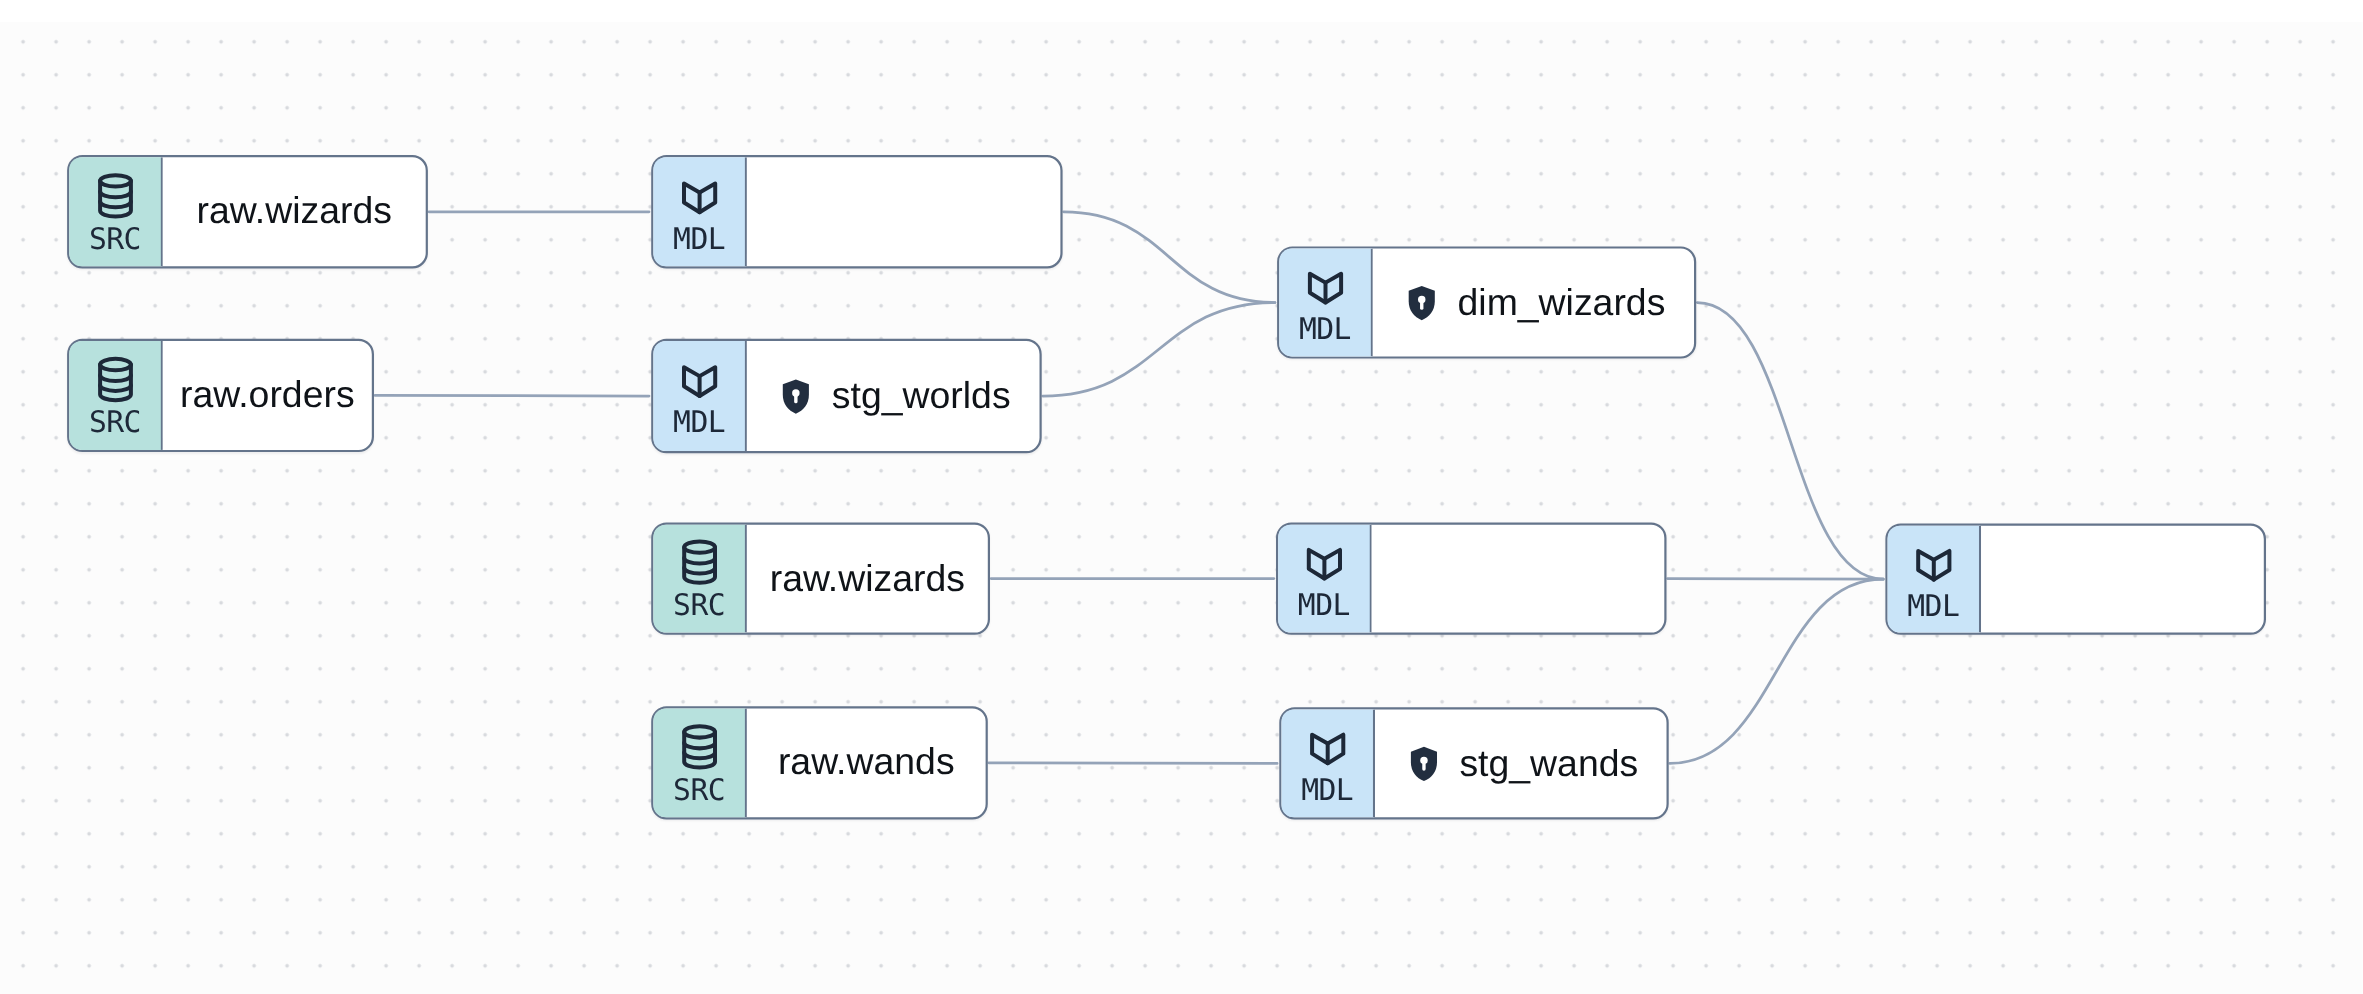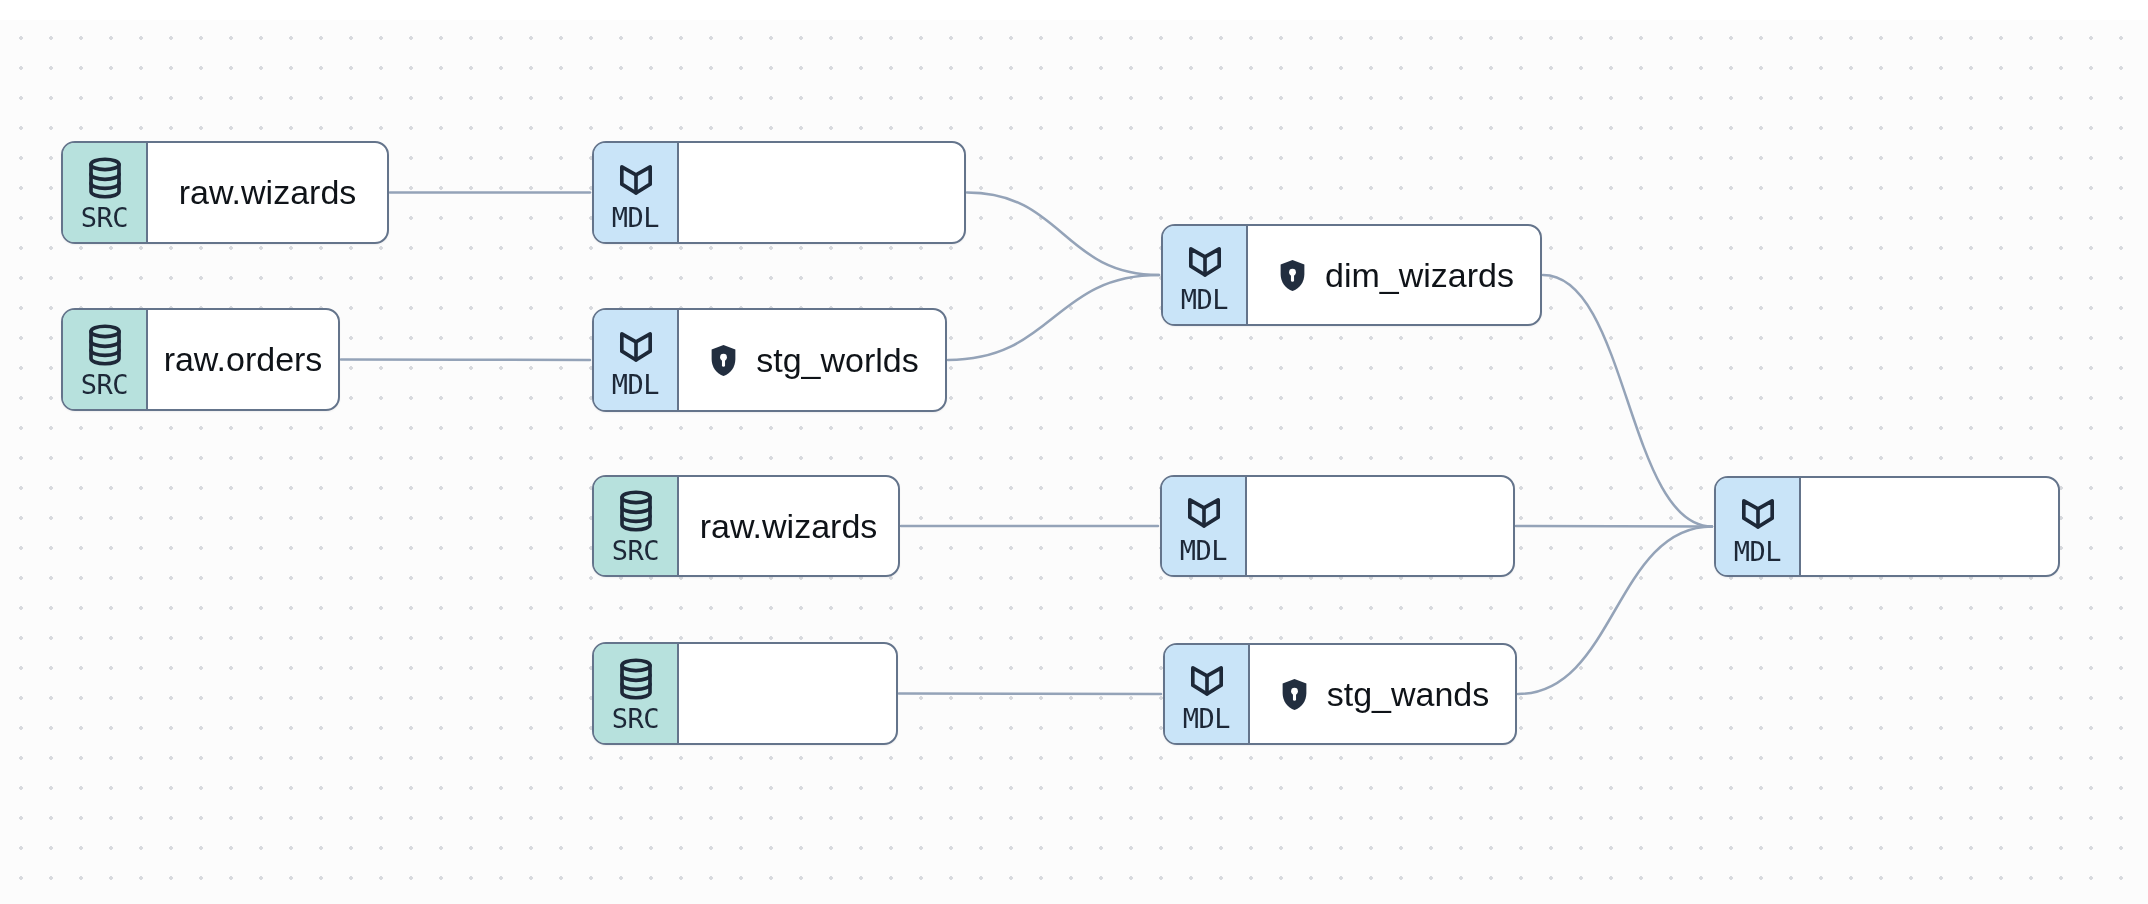--- a/index.html
+++ b/index.html
@@ -215,20 +215,24 @@
     <div class="badge">
       <svg class="icon icon-db" viewBox="0 0 24 24">
         <ellipse cx="12" cy="4.9" rx="7.3" ry="2.7"></ellipse>
         <path d="M4.7 4.9 V19.1 C4.7 20.6 8 21.8 12 21.8 C16 21.8 19.3 20.6 19.3 19.1 V4.9"></path>
         <path d="M4.7 10 C4.7 11.5 8 12.7 12 12.7 C16 12.7 19.3 11.5 19.3 10"></path>
         <path d="M4.7 14.7 C4.7 16.2 8 17.4 12 17.4 C16 17.4 19.3 16.2 19.3 14.7"></path>
       </svg>
 
       <div class="badge-label">SRC</div>
     </div>
+    <div class="body">
+
+      <div class="label">raw.wands</div>
+    </div>
   </div>
       <div class="node mdl" style="left: 1163px; top: 623px; width: 354px; height: 102px;">
     <div class="badge">
 
       <svg class="icon icon-cube" viewBox="0 0 24 24">
         <path d="M4.6 6.2 L12 10.4 L19.4 6.2 L19.4 15.2 L12 19.8 L4.6 15.2 Z"></path>
         <path d="M12 10.4 V19.8"></path>
       </svg>
       <div class="badge-label">MDL</div>
     </div>

